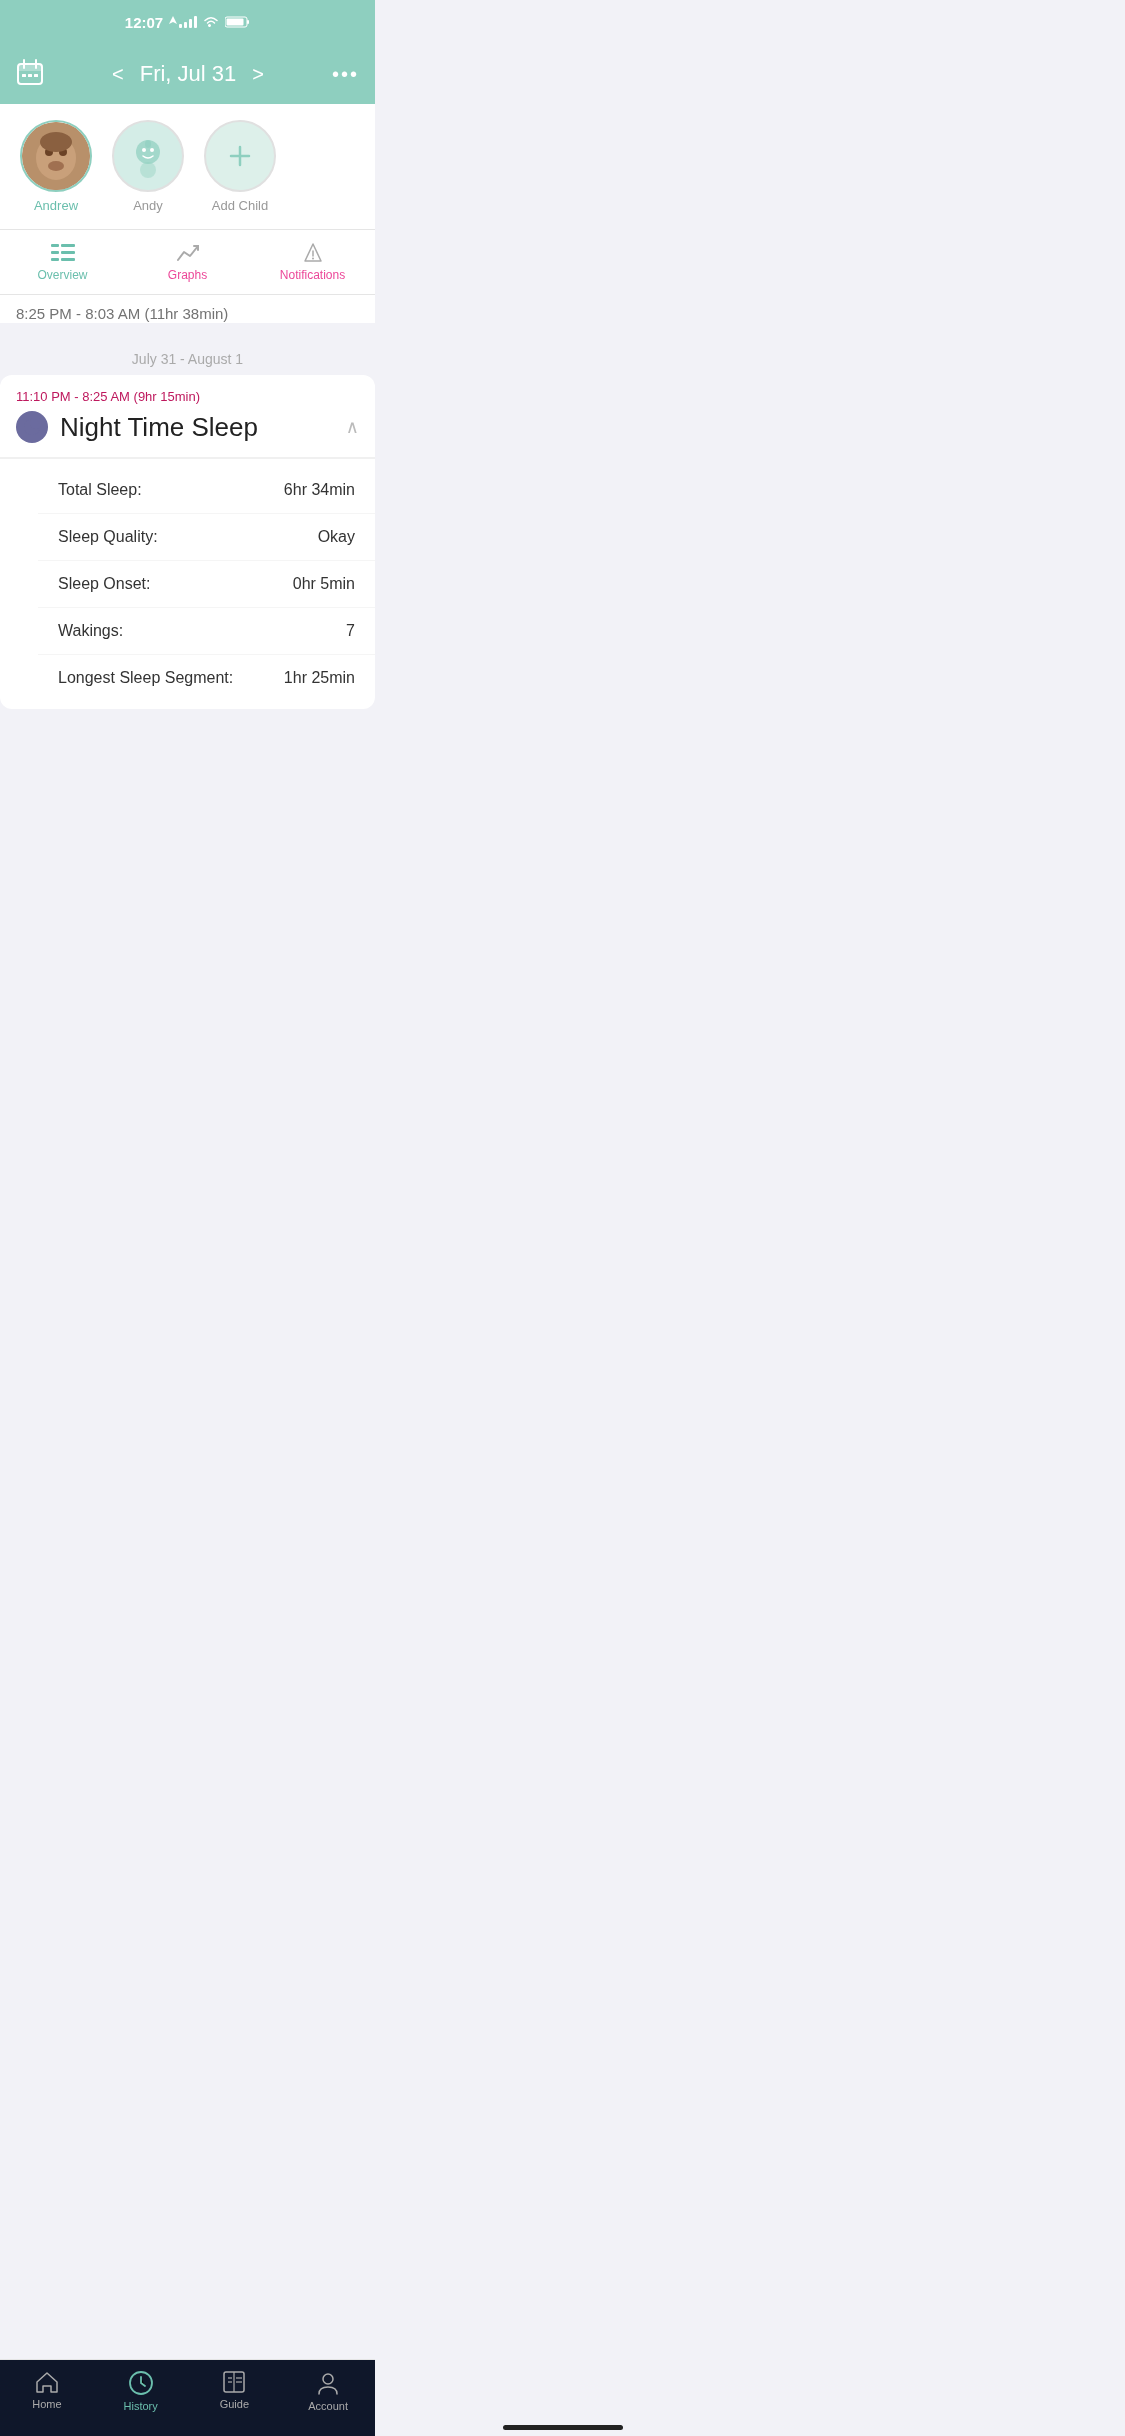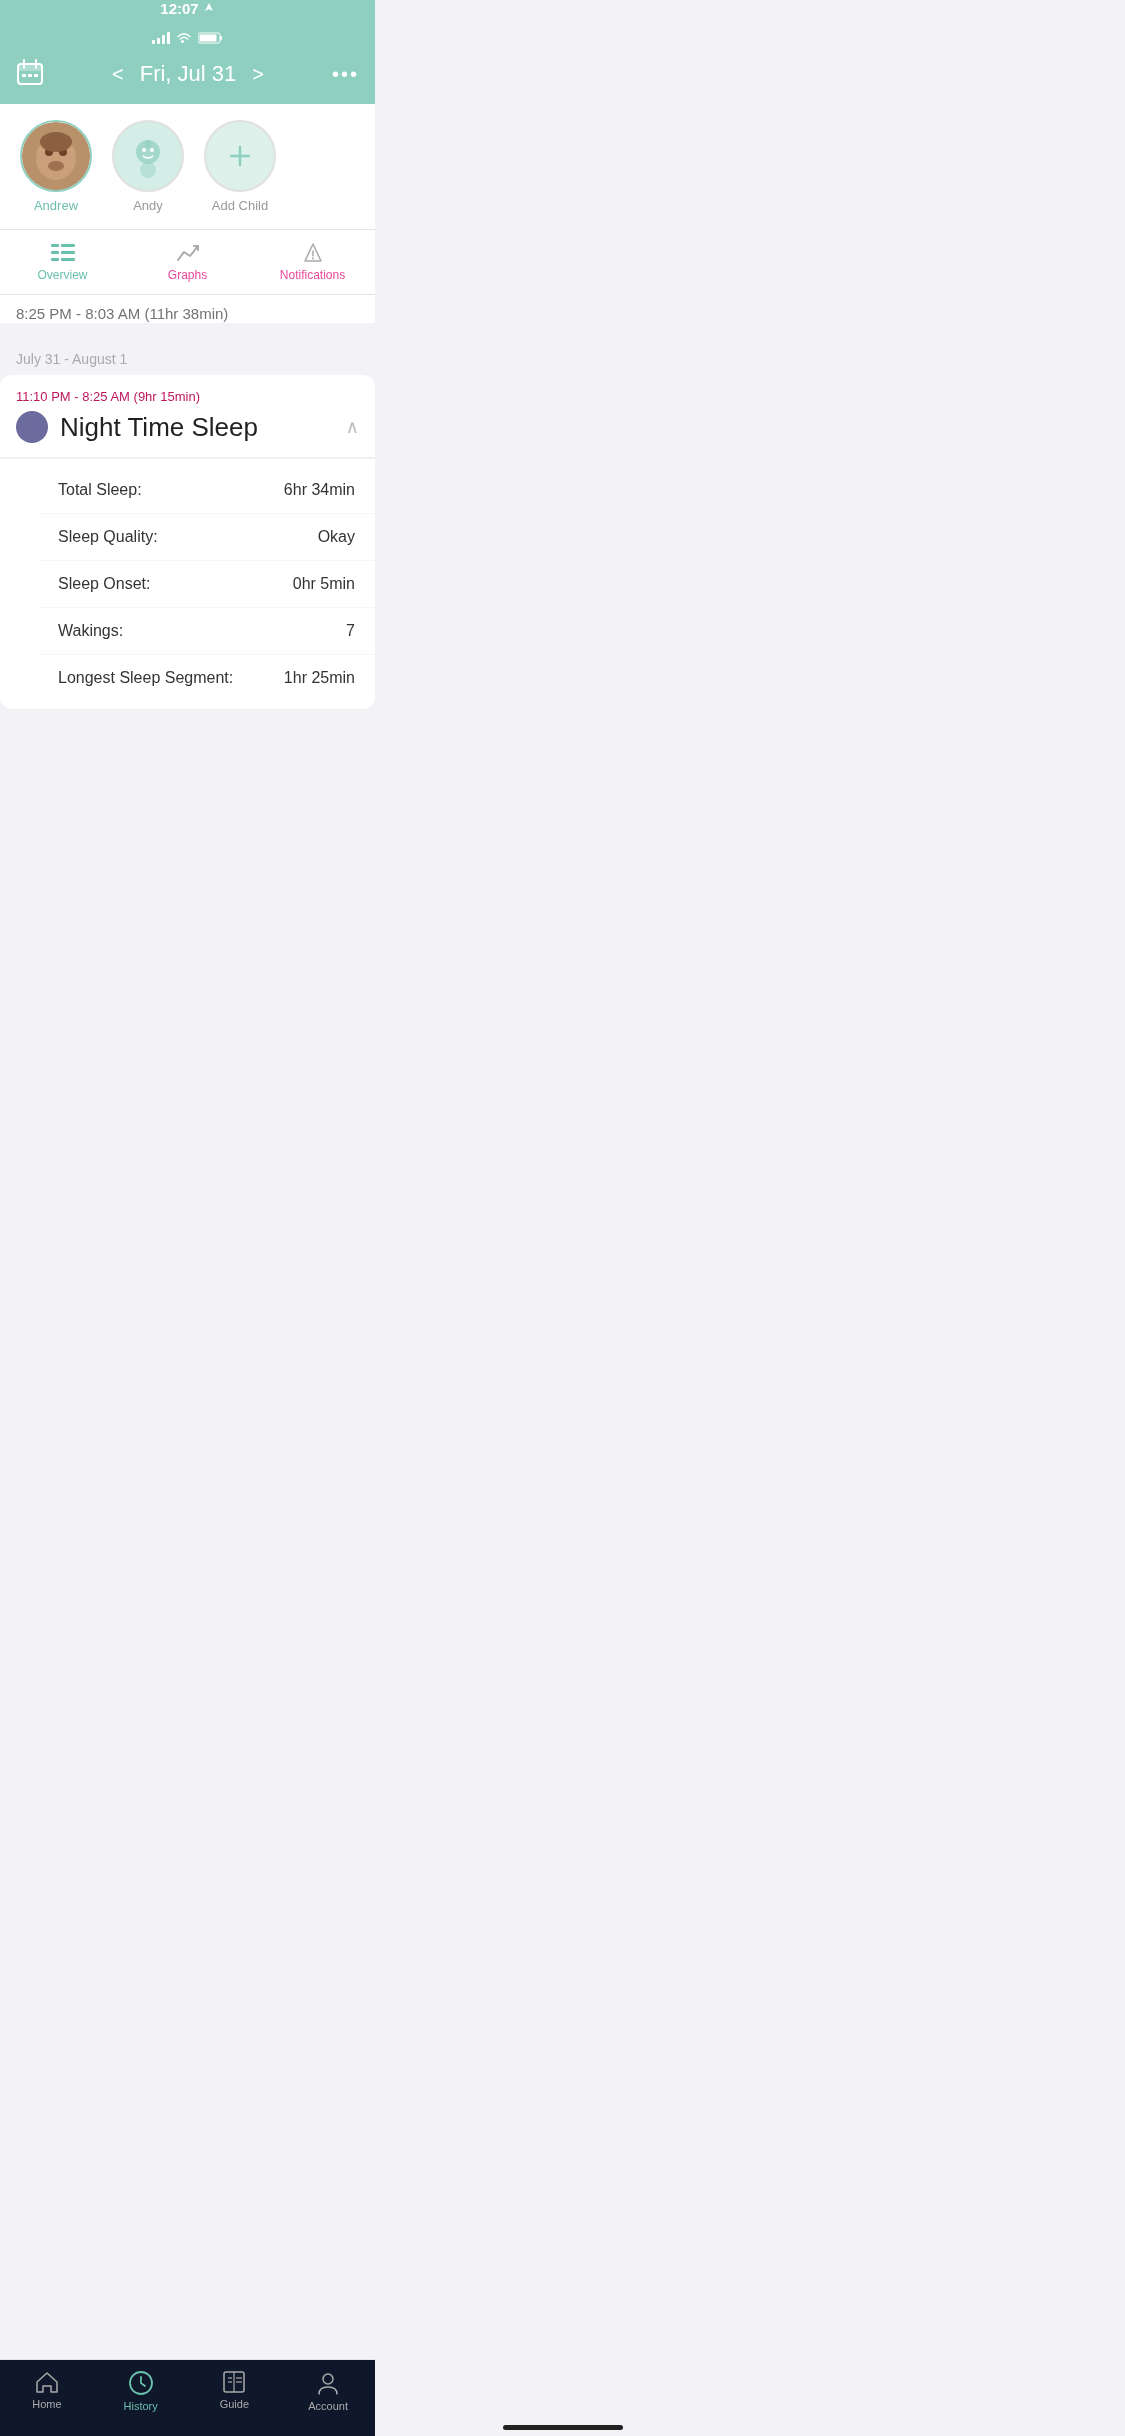--- a/index.html
+++ b/index.html
@@ -12,24 +12,23 @@
       background: #f2f2f7;
       overflow-x: hidden;
     }
 
     
     .status-bar {
       background: #8ecfbf;
       height: 44px;
       display: flex;
       align-items: center;
-      justify-content: space-between;
+      justify-content: center;
       padding: 0 16px;
       color: white;
-      flex-direction: column;
     }
     .status-time {
       font-size: 15px;
       font-weight: 600;
       display: flex;
       align-items: center;
       gap: 4px;
     }
     .status-icons {
       display: flex;
@@ -161,21 +160,21 @@
       display: flex;
       align-items: center;
       justify-content: center;
       color: white;
       font-size: 16px;
       flex-shrink: 0;
     }
 
     
     .date-separator {
-      text-align: left;
+      text-align: center;
       padding: 16px 16px 8px;
       font-size: 14px;
       color: #aaa;
     }
 
     
     .night-card {
       background: white;
       border-radius: 12px;
       margin: 0 0 0 0;

